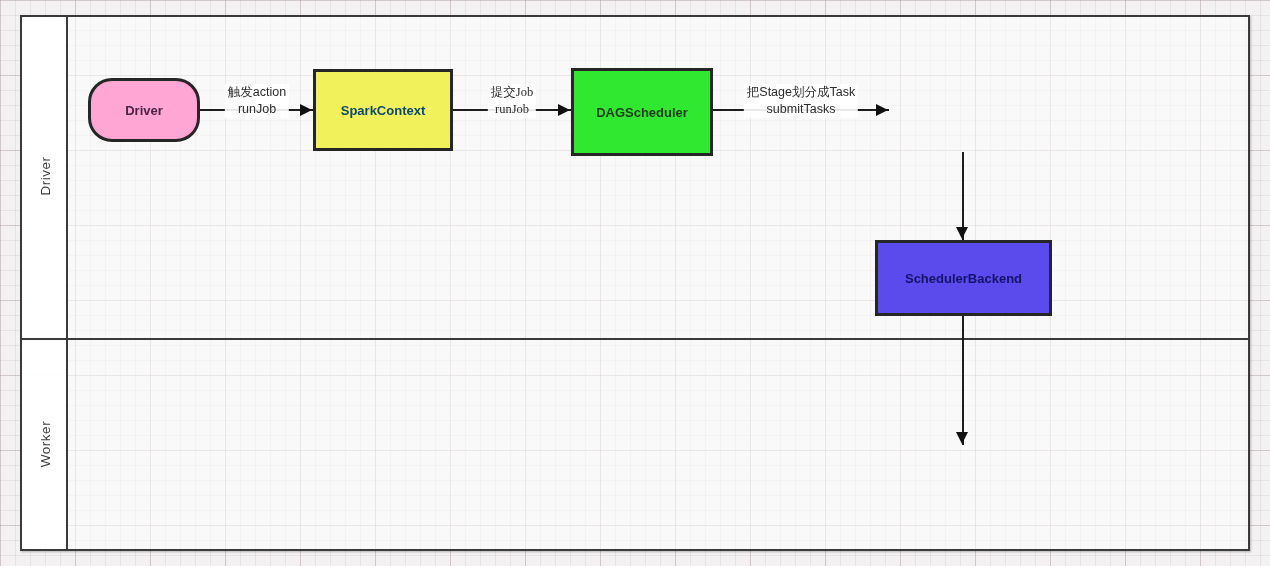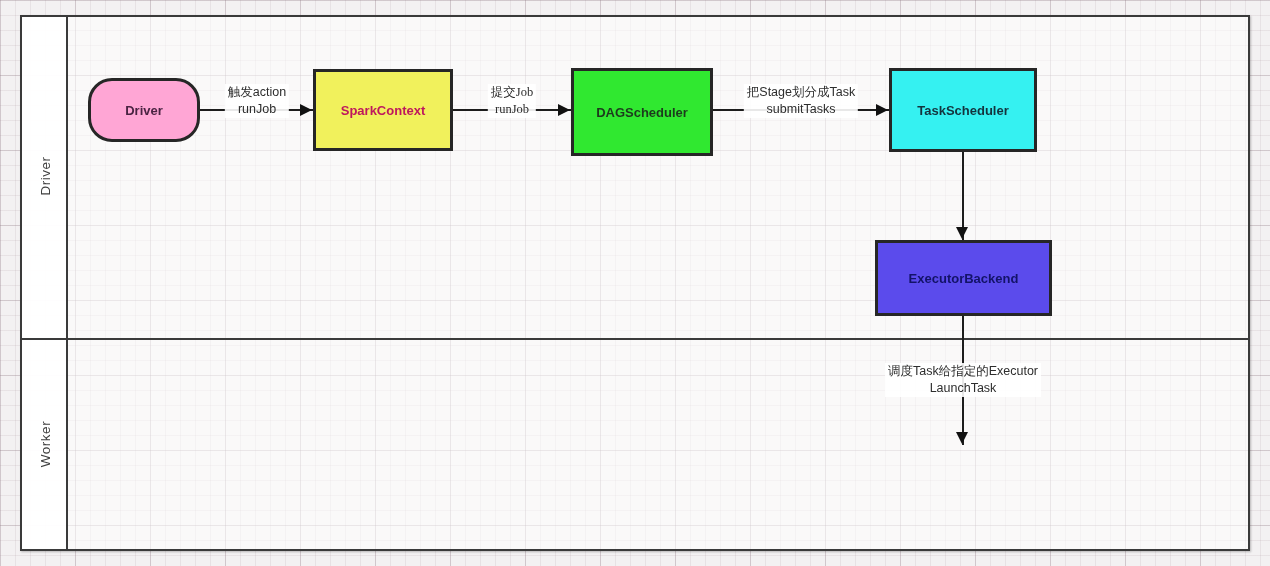--- a/index.html
+++ b/index.html
@@ -144,37 +144,32 @@
   <div class="arrowhead right ah-3"></div>
   <div class="arrowhead down ah-4"></div>
   <div class="arrowhead down ah-5"></div>
 
   <div class="edge-label el-1">触发action
 runJob</div>
   <div class="edge-label el-2">提交Job
 runJob</div>
   <div class="edge-label el-3">把Stage划分成Task
 submitTasks</div>
-  <div class="edge-label el-5">调度Task给指定的Executor
-LaunchTask</div>
 
   <div class="node pill" id="node-driver" style="background: rgb(255, 166, 213); color: rgb(74, 35, 66);">
     <span>Driver</span>
   </div>
 
-  <div class="node" id="node-spark-context" style="background: rgb(241, 241, 92); color: #be185d;">
+  <div class="node" id="node-spark-context" style="background: rgb(241, 241, 92); color: #0c4a6e;">
     <span>SparkContext</span>
   </div>
 
   <div class="node" id="node-dag-scheduler" style="background: rgb(48, 232, 48); color: rgb(29, 58, 29);">
     <span>DAGScheduler</span>
   </div>
 
-  <div class="node" id="node-task-scheduler" style="background: rgb(53, 241, 241); color: rgb(20, 51, 61);">
-    <span>TaskScheduler</span>
-  </div>
 
   <div class="node" id="node-scheduler-backend" style="background: rgb(91, 75, 236); color: rgb(19, 19, 104);">
-    <span>ExecutorBackend</span>
+    <span>SchedulerBackend</span>
   </div>
 
 
 </div>
 
 </body></html>

